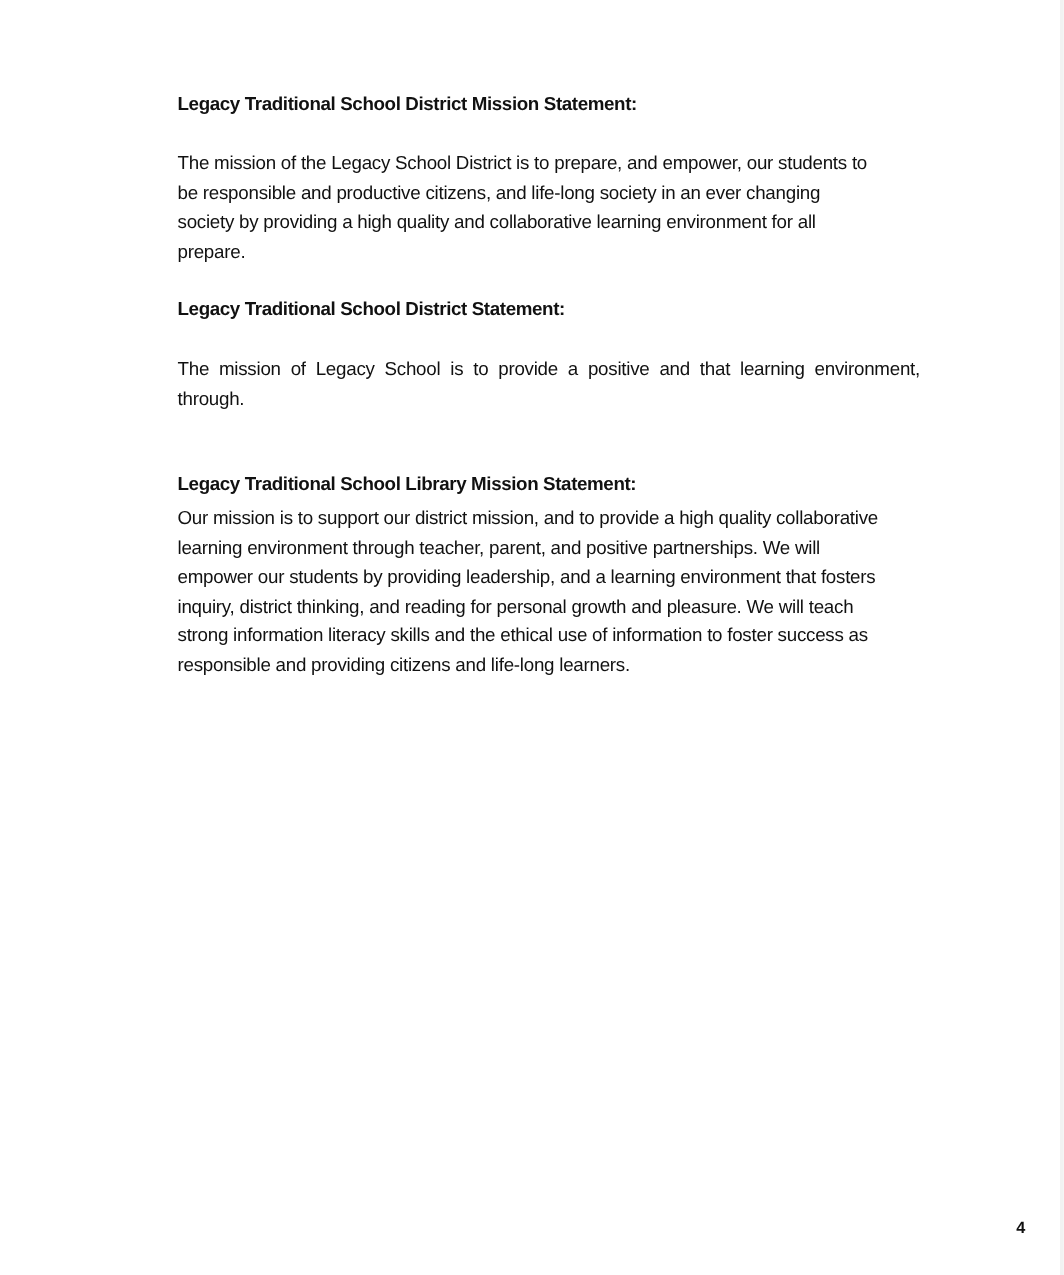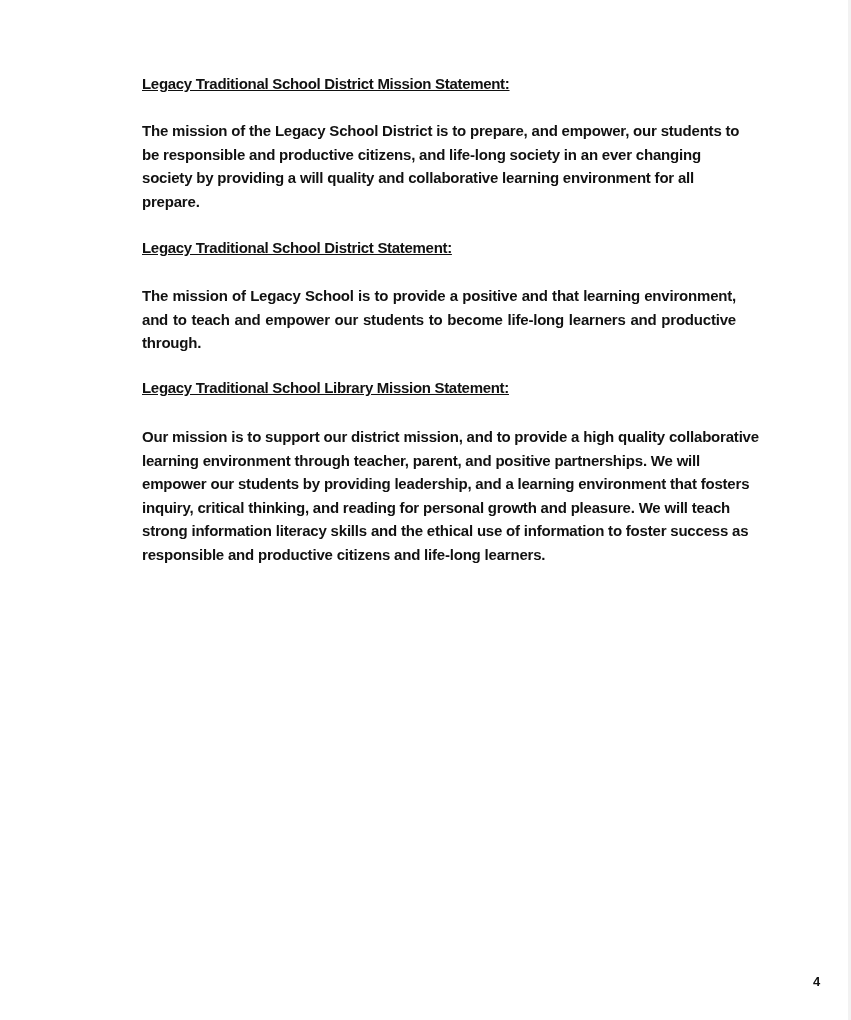--- a/index.html
+++ b/index.html
@@ -6,63 +6,61 @@
   body {
     width: 851px; height: 1020px; overflow: hidden;
     background: #ffffff;
     position: relative;
     font-family: "Liberation Sans", sans-serif;
     color: #111111;
   }
   .page { position: absolute; left: 0; top: 0; width: 851px; height: 1020px; }
   .heading {
     position: absolute; left: 142px;
-    font-weight: bold; font-size: 15px; text-decoration: underline;
+    font-weight: bold; font-size: 15px; 
     letter-spacing: -0.3px; white-space: nowrap; margin: 0;
   }
   .para {
     position: absolute; left: 142px; width: 600px;
     font-size: 15px; line-height: 23.5px; margin: 0;
     letter-spacing: -0.2px;
-    font-weight: bold;
   }
   .para .ln { display: block; white-space: nowrap; }
   .para.justify .ln { text-align: justify; text-align-last: justify; white-space: normal; }
   .para.justify .ln.last { text-align-last: left; }
   .pagenum {
     position: absolute; left: 813px; top: 974px;
     font-weight: bold; font-size: 13px;
   }
   .edge { position: absolute; right: 0; top: 0; width: 3px; height: 1020px; background: #f2f2f2; }
 </style>
 </head>
 <body>
 
 <div class="page">
 
   <h2 class="heading" style="top:75px">Legacy Traditional School District Mission Statement:</h2>
   <p class="para" style="top:119px">
     <span class="ln">The mission of the Legacy School District is to prepare, and empower, our students to</span>
     <span class="ln">be responsible and productive citizens, and life-long society in an ever changing</span>
-    <span class="ln">society by providing a will quality and collaborative learning environment for all</span>
+    <span class="ln">society by providing a high quality and collaborative learning environment for all</span>
     <span class="ln">prepare.</span>
   </p>
 
   <h2 class="heading" style="top:239px">Legacy Traditional School District Statement:</h2>
   <p class="para justify" style="top:284px; width:594px">
     <span class="ln">The mission of Legacy School is to provide a positive and that learning environment,</span>
-    <span class="ln">and to teach and empower our students to become life-long learners and productive</span>
     <span class="ln last">through.</span>
   </p>
 
   <h2 class="heading" style="top:379px">Legacy Traditional School Library Mission Statement:</h2>
-  <p class="para" style="top:425px">
+  <p class="para" style="top:403px">
     <span class="ln">Our mission is to support our district mission, and to provide a high quality collaborative</span>
     <span class="ln">learning environment through teacher, parent, and positive partnerships. We will</span>
     <span class="ln">empower our students by providing leadership, and a learning environment that fosters</span>
-    <span class="ln">inquiry, critical thinking, and reading for personal growth and pleasure. We will teach</span>
+    <span class="ln">inquiry, district thinking, and reading for personal growth and pleasure. We will teach</span>
     <span class="ln">strong information literacy skills and the ethical use of information to foster success as</span>
-    <span class="ln">responsible and productive citizens and life-long learners.</span>
+    <span class="ln">responsible and providing citizens and life-long learners.</span>
   </p>
 
   <div class="pagenum">4</div>
   <div class="edge"></div>
 </div>
 
 </body></html>

